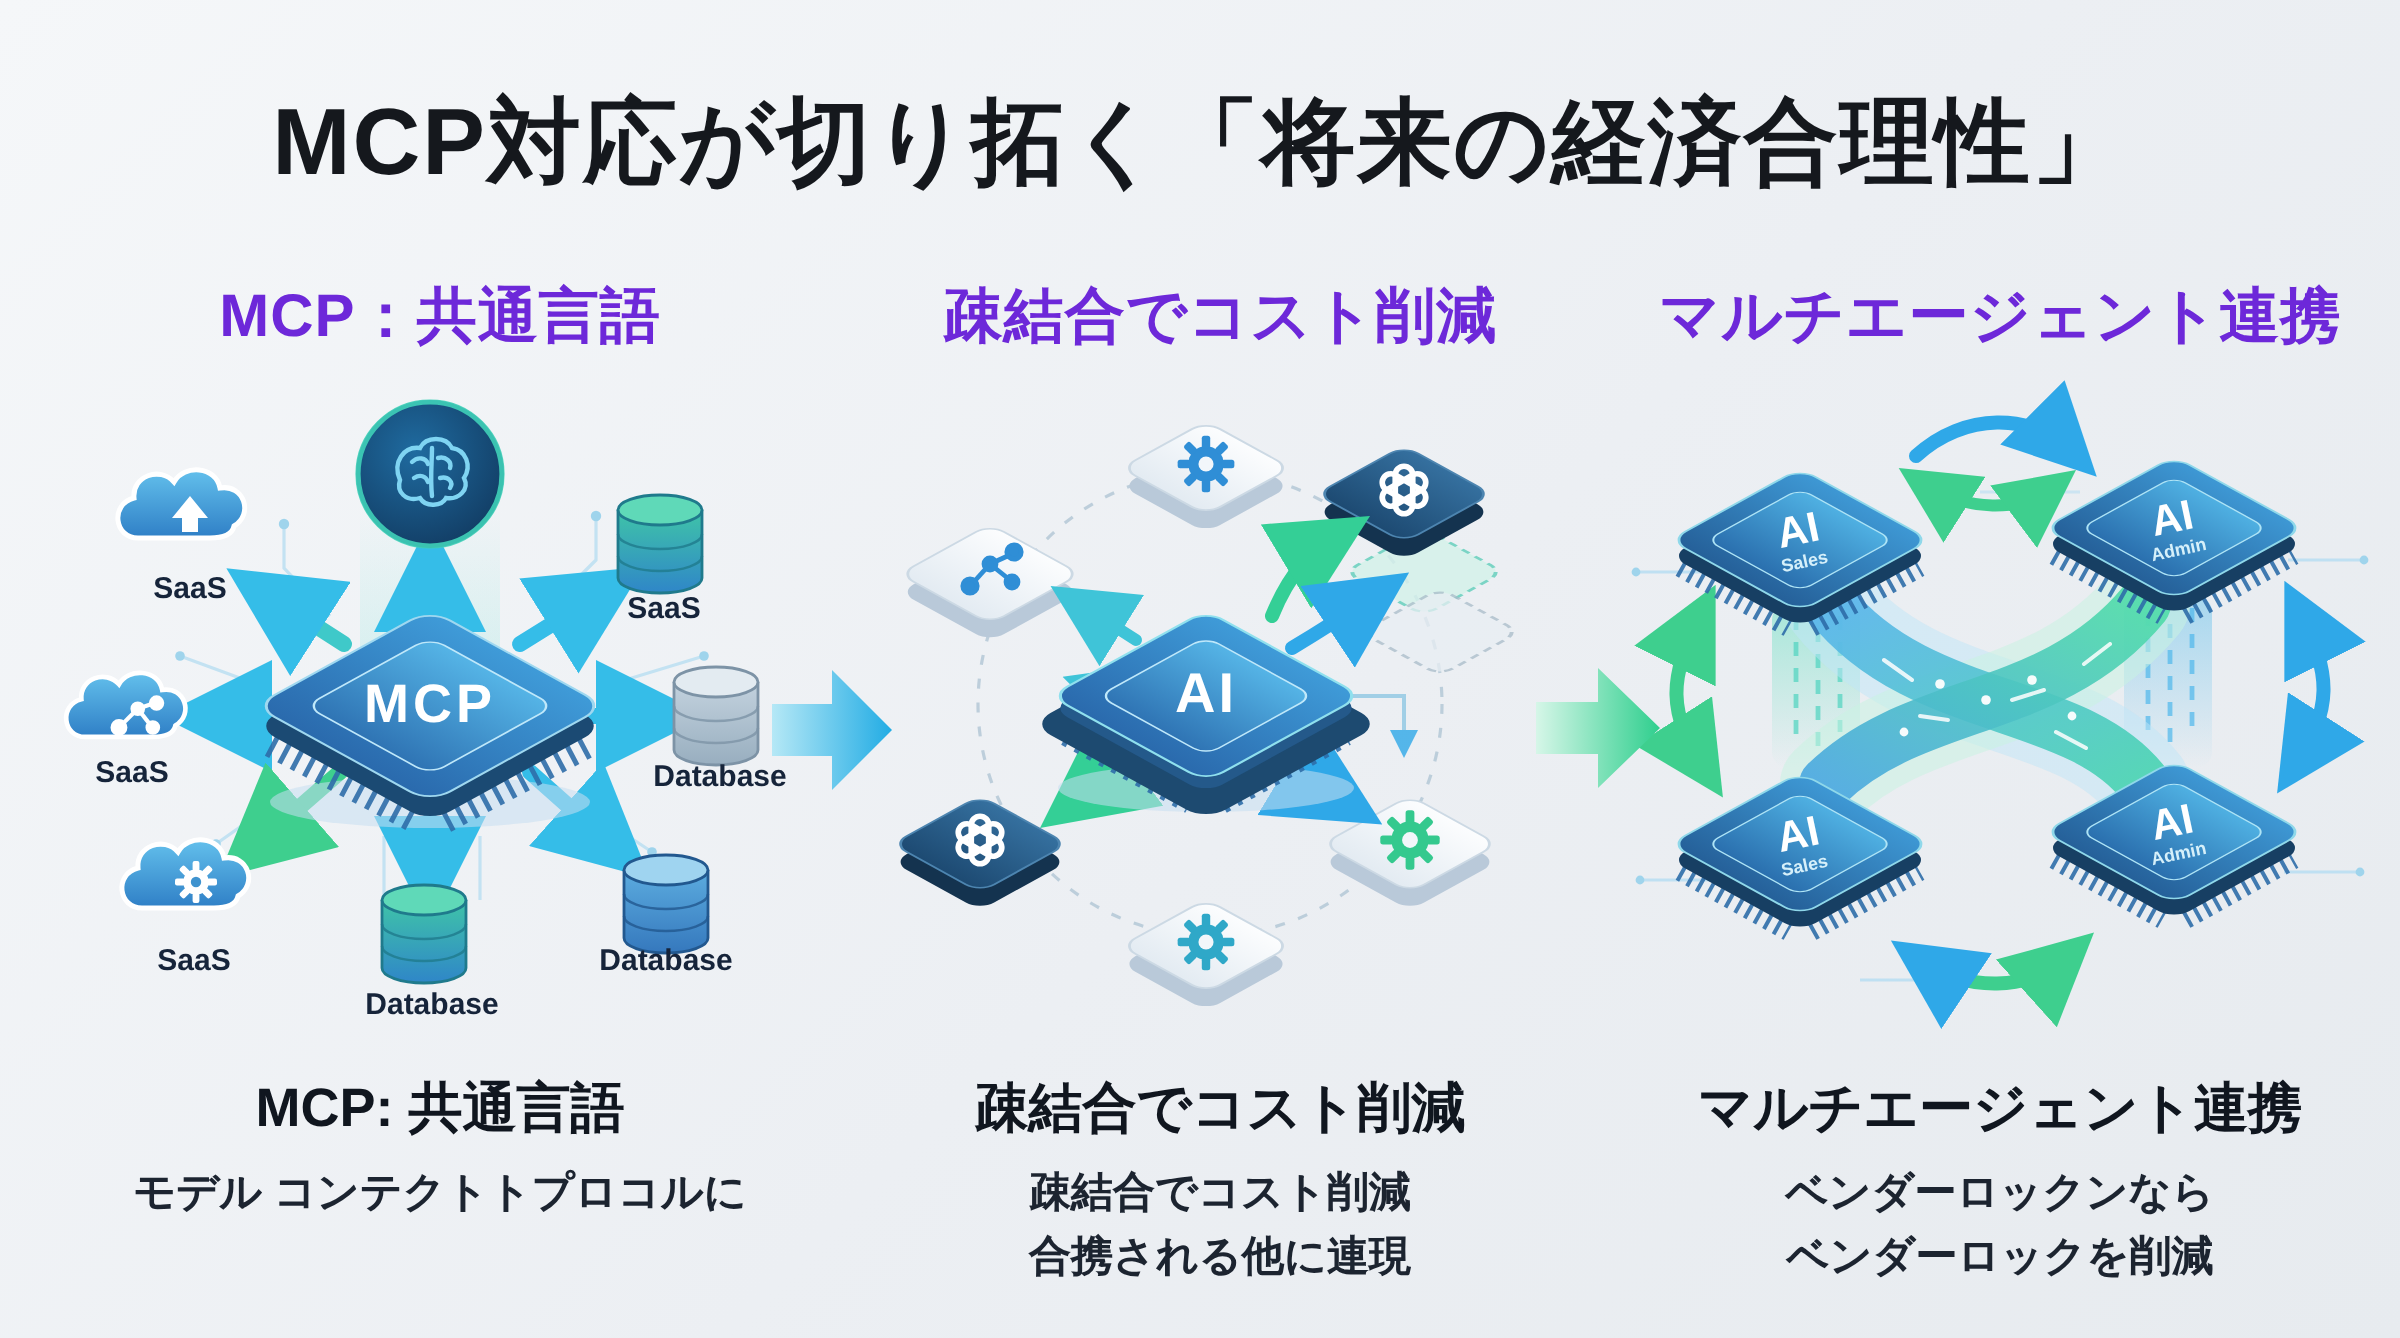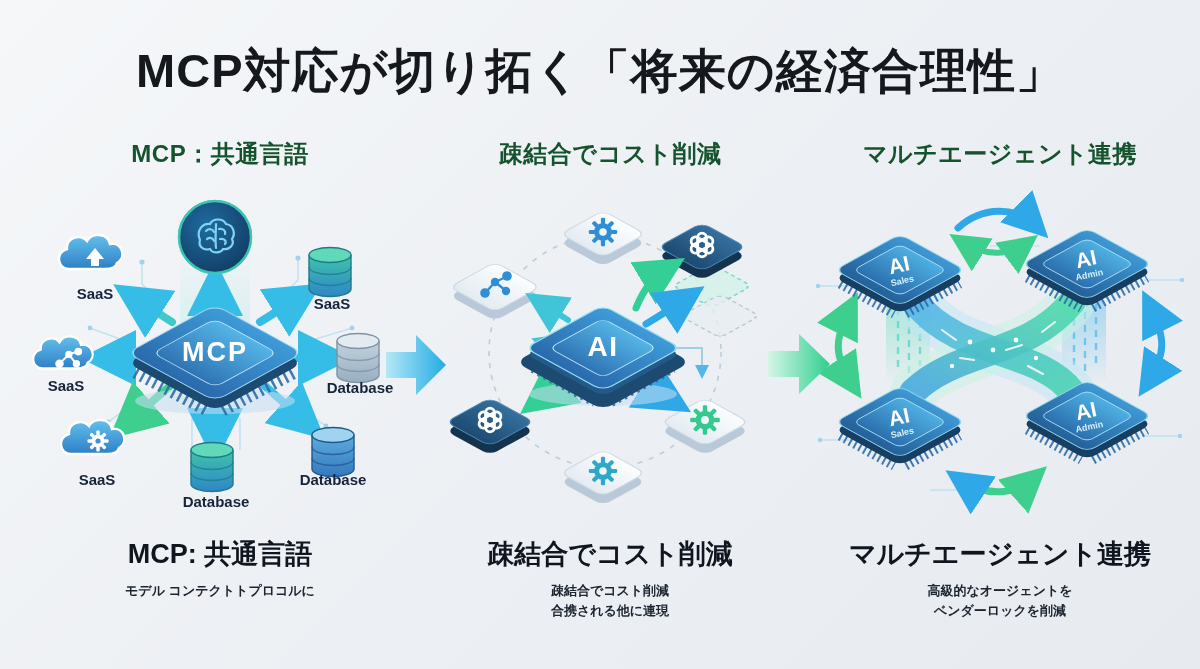--- a/index.html
+++ b/index.html
@@ -9,38 +9,38 @@
     background:linear-gradient(135deg,#f5f7f9 0%,#eceff3 55%,#e7ebef 100%);
     color:#141922;
   }
   .page{position:relative;width:1200px;height:669px;}
   .main-title{
     position:absolute;left:0;top:40px;width:1200px;
     text-align:center;font-size:47px;font-weight:800;letter-spacing:1px;color:#15181d;
   }
   .col-header{
     position:absolute;top:138px;text-align:center;
-    font-size:24px;font-weight:800;color:#14532d;letter-spacing:.5px;
+    font-size:30px;font-weight:800;color:#6d28d9;letter-spacing:.5px;
   }
   .col-header.h-left{left:20px;width:400px;}
   .col-header.h-mid{left:440px;width:340px;}
   .col-header.h-right{left:800px;width:400px;}
   .panel{position:absolute;top:190px;}
   .panel.p-left{left:20px;}
   .panel.p-mid{left:440px;}
   .panel.p-right{left:810px;}
   .flow-arrow{position:absolute;}
   .flow-arrow.fa-blue{left:386px;top:331px;}
   .flow-arrow.fa-green{left:768px;top:329px;}
   .caption{position:absolute;top:536px;text-align:center;}
   .caption.c-left{left:20px;width:400px;text-align:center;}
   .caption.c-mid{left:440px;width:340px;}
   .caption.c-right{left:810px;width:380px;}
   .caption .cap-title{font-size:27px;font-weight:800;color:#10161f;}
-  .caption .cap-sub{margin-top:9px;font-size:13px;font-weight:700;line-height:1.5;color:#1c2430;}
+  .caption .cap-sub{margin-top:9px;font-size:21px;font-weight:700;line-height:1.5;color:#1c2430;}
   svg text{font-family:"Liberation Sans","DejaVu Sans",sans-serif;}
   .node-label{font-size:15px;font-weight:800;fill:#16243a;}
 </style>
 </head>
 <body>
 
 <div class="page">
 
   <div class="main-title">MCP対応が切り拓く「将来の経済合理性」</div>
 
@@ -575,18 +575,18 @@
   <div class="caption c-mid">
     <div class="cap-title">疎結合でコスト削減</div>
     <div class="cap-sub">
       <div>疎結合でコスト削減</div>
       <div>合携される他に連現</div>
     </div>
   </div>
   <div class="caption c-right">
     <div class="cap-title">マルチエージェント連携</div>
     <div class="cap-sub">
-      <div>高級的なオージェントを</div>
+      <div>ベンダーロックンなら</div>
       <div>ベンダーロックを削減</div>
     </div>
   </div>
 
 </div>
 
 </body></html>

